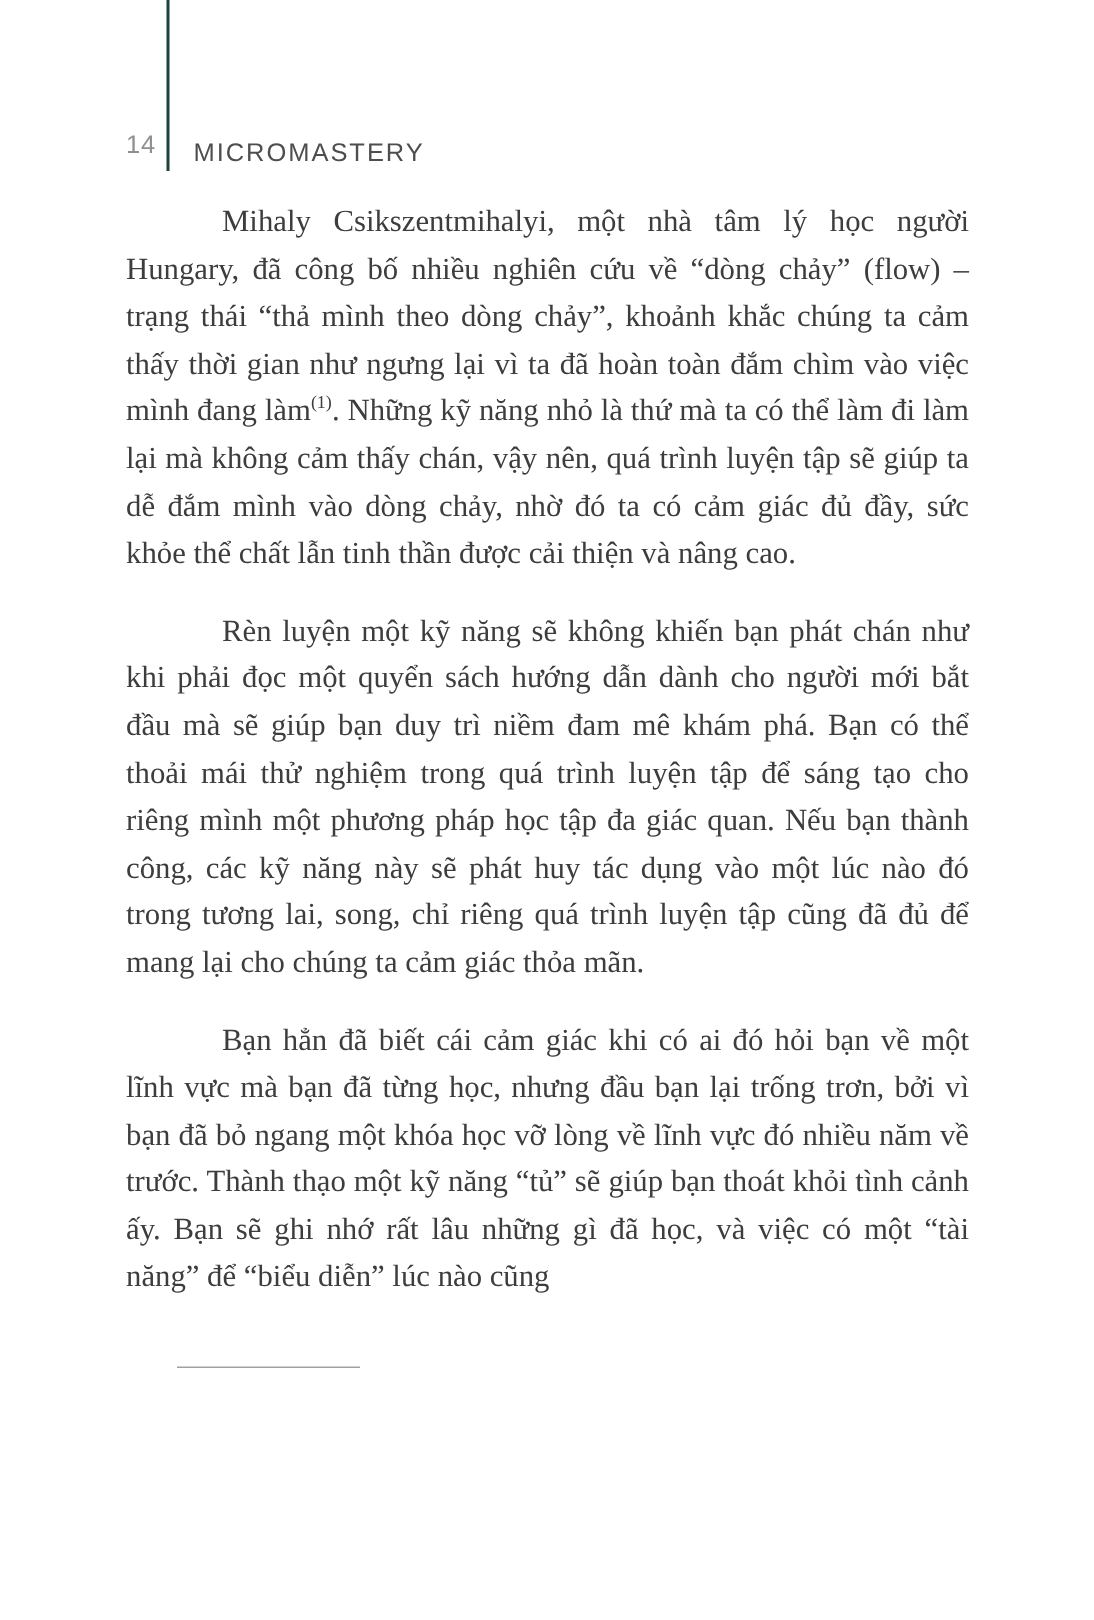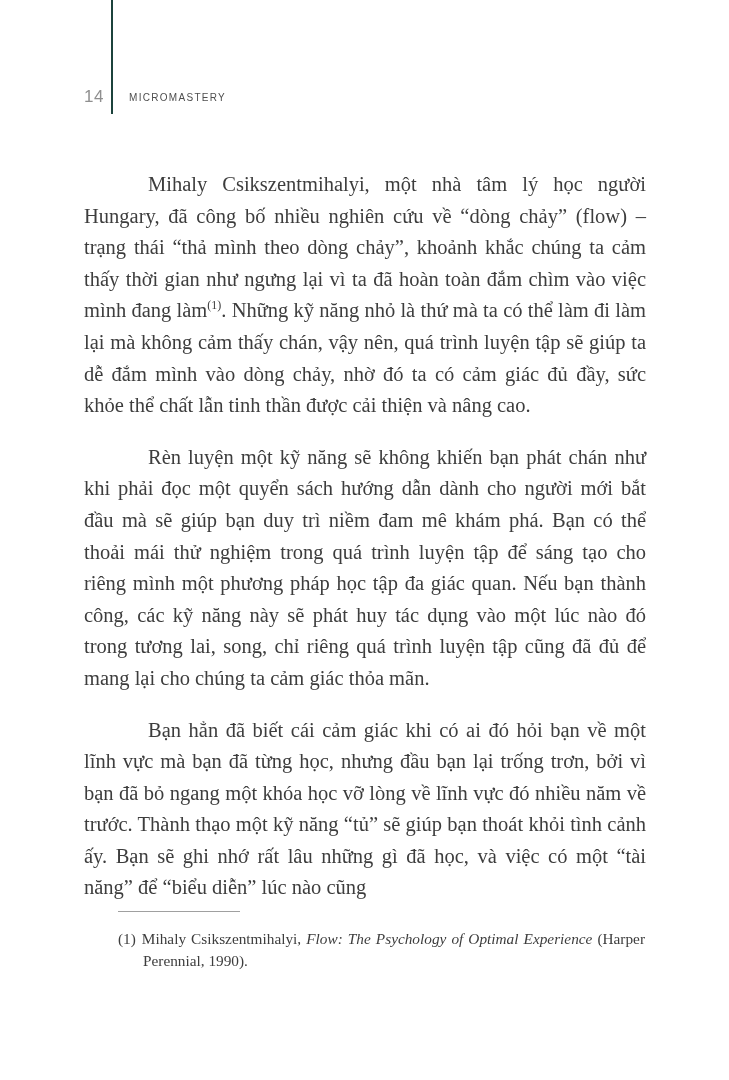--- a/index.html
+++ b/index.html
@@ -28,35 +28,35 @@
     font-family: "Liberation Sans", sans-serif;
     font-size: 17px;
     letter-spacing: 0.5px;
     color: var(--header-number, #8f8f8f);
   }
   .running-title {
     position: absolute;
     left: 129px;
     top: 92px;
     font-family: "Liberation Sans", sans-serif;
-    font-size: 10px;
+    font-size: 17px;
     letter-spacing: 1.3px;
     color: var(--header-title, #4e4e4e);
   }
   .body-text {
     position: absolute;
     left: 84px;
     top: 133px;
     width: 562px;
     font-size: 20.5px;
     line-height: 31.6px;
     color: var(--text, #3d3d3d);
     text-align: justify;
   }
-  .body-text p { text-indent: 64px; margin-top: 36px; }
+  .body-text p { text-indent: 64px; }
   .body-text p + p { margin-top: 20px; }
   .body-text sup {
     font-size: 12px;
     line-height: 0;
     vertical-align: super;
   }
   .footnote-rule {
     position: absolute;
     left: 118px;
     top: 911px;
@@ -101,17 +101,16 @@
   <main class="body-text">
     <p><span>Mihaly Csikszentmihalyi, một nhà tâm lý học người Hungary, đã công bố nhiều nghiên cứu về “dòng chảy” (flow) – trạng thái “thả mình theo dòng chảy”, khoảnh khắc chúng ta cảm thấy thời gian như ngưng lại vì ta đã hoàn toàn đắm chìm vào việc mình đang làm</span><sup>(1)</sup><span>. Những kỹ năng nhỏ là thứ mà ta có thể làm đi làm lại mà không cảm thấy chán, vậy nên, quá trình luyện tập sẽ giúp ta dễ đắm mình vào dòng chảy, nhờ đó ta có cảm giác đủ đầy, sức khỏe thể chất lẫn tinh thần được cải thiện và nâng cao.</span></p>
 
     <p>Rèn luyện một kỹ năng sẽ không khiến bạn phát chán như khi phải đọc một quyển sách hướng dẫn dành cho người mới bắt đầu mà sẽ giúp bạn duy trì niềm đam mê khám phá. Bạn có thể thoải mái thử nghiệm trong quá trình luyện tập để sáng tạo cho riêng mình một phương pháp học tập đa giác quan. Nếu bạn thành công, các kỹ năng này sẽ phát huy tác dụng vào một lúc nào đó trong tương lai, song, chỉ riêng quá trình luyện tập cũng đã đủ để mang lại cho chúng ta cảm giác thỏa mãn.</p>
 
     <p>Bạn hẳn đã biết cái cảm giác khi có ai đó hỏi bạn về một lĩnh vực mà bạn đã từng học, nhưng đầu bạn lại trống trơn, bởi vì bạn đã bỏ ngang một khóa học vỡ lòng về lĩnh vực đó nhiều năm về trước. Thành thạo một kỹ năng “tủ” sẽ giúp bạn thoát khỏi tình cảnh ấy. Bạn sẽ ghi nhớ rất lâu những gì đã học, và việc có một “tài năng” để “biểu diễn” lúc nào cũng</p>
   </main>
 
   <div class="footnote-rule"></div>
 
-  <div class="footnote"><span class="fn-marker">(1)</span><span>Mihaly Csikszentmihalyi, </span><i>Flow: The Psychology of Optimal Experience</i><span> (Harper Perennial, 1990).</span></div>
 
   <div class="bottom-bar"></div>
 
 </div>
 
 </body></html>

